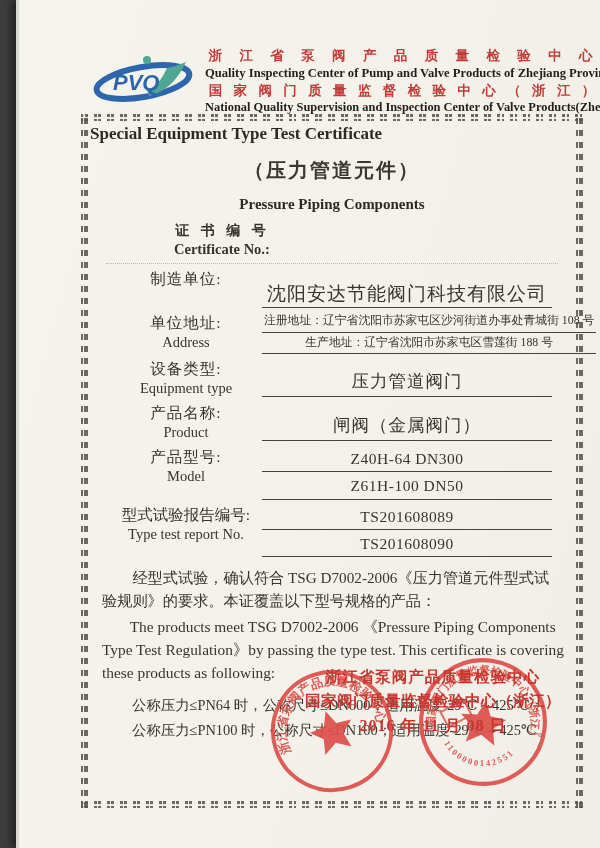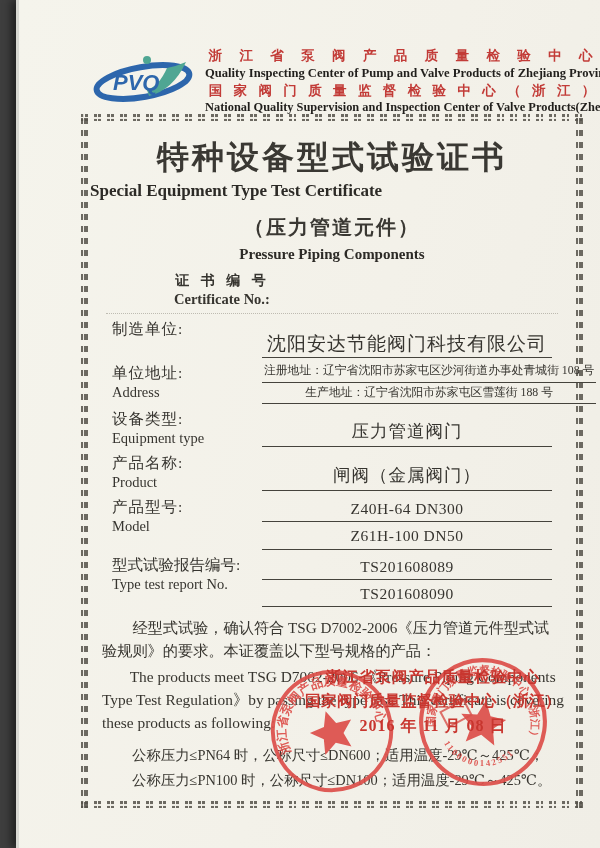--- a/index.html
+++ b/index.html
@@ -36,32 +36,32 @@
     background:
       repeating-linear-gradient(90deg, rgba(244,242,234,0) 0 2px, rgba(244,242,234,.95) 2px 3.5px, rgba(244,242,234,0) 3.5px 7px),
       repeating-linear-gradient(0deg,#55524a 0 6px, rgba(0,0,0,0) 6px 12px);
   }
   .fb-top{top:0;} .fb-bottom{bottom:0;} .fb-left{left:0;} .fb-right{right:0;}
   .frame-content{position:absolute;left:9px;top:9px;right:9px;bottom:9px;}
   
   .title-cn{margin-top:13px;text-align:center;font-size:32px;font-weight:bold;letter-spacing:3px;color:#3a3833;}
   .title-en{font-size:17px;font-weight:bold;color:#2c2a26;margin-top:1px;}
   .sub-cn{text-align:center;font-size:20px;font-weight:bold;letter-spacing:2px;margin-top:13px;color:#3a3833;}
-  .sub-en{text-align:center;font-size:15px;font-weight:bold;margin-top:5px;color:#2c2a26;}
+  .sub-en{text-align:center;font-size:15px;font-weight:bold;margin-top:12px;color:#2c2a26;}
   
   .cert-row{margin-top:9px;margin-left:84px;display:flex;align-items:flex-end;}
   .cert-label{text-align:right;line-height:1.25;}
   .cert-label-cn{font-size:14px;font-weight:bold;letter-spacing:4px;white-space:nowrap;}
   .cert-label-en{font-size:14.5px;font-weight:bold;white-space:nowrap;}
   .cert-number{font-size:17px;margin-left:14px;padding-bottom:1px;letter-spacing:.5px;}
   .dotline{margin:5px auto 0 auto;width:452px;border-top:1.5px dotted rgba(110,105,92,.4);}
   
   .fields{margin:2px 0 0 22px;width:440px;}
   .frow{display:flex;margin-top:3px;}
-  .flabel{width:148px;text-align:left;line-height:1.3;padding-top:2px;flex:none;}
+  .flabel{width:148px;text-align:center;line-height:1.3;padding-top:2px;flex:none;}
   .flabel .cn{font-size:15.5px;letter-spacing:1px;white-space:nowrap;}
   .flabel .en{font-size:14.5px;white-space:nowrap;}
   .fvals{flex:1;margin-left:2px;}
   .fval{border-bottom:1.3px solid #45433c;text-align:center;padding:0 2px 1px 2px;}
   .fval.big{font-size:19px;letter-spacing:1px;line-height:1.35;}
   .fval.mid{font-size:17.5px;letter-spacing:1px;line-height:1.45;padding-top:3px;}
   .fval.mono{font-size:15.5px;line-height:1.5;padding-top:2px;letter-spacing:.5px;}
   .fval.addr{font-size:11.8px;text-align:center;padding-left:2px;line-height:1.65;white-space:nowrap;letter-spacing:0;}
   
   .para{margin:10px 10px 0 12px;font-size:15.2px;line-height:1.5;text-indent:2em;color:#37352f;}
@@ -98,21 +98,20 @@
   </div>
 
   <div class="frame">
     <div class="fb fb-h fb-top"></div>
     <div class="fb fb-h fb-bottom"></div>
     <div class="fb fb-v fb-left"></div>
     <div class="fb fb-v fb-right"></div>
 
     <div class="frame-content">
 
-      <div class="title-cn">特种设备型式试验证书</div>
       <div class="title-en">Special Equipment Type Test Certificate</div>
       <div class="sub-cn">（压力管道元件）</div>
       <div class="sub-en">Pressure Piping Components</div>
 
       <div class="cert-row">
         <div class="cert-label">
           <div class="cert-label-cn">证 书 编 号</div>
           <div class="cert-label-en">Certificate No.:</div>
         </div>
       </div>

